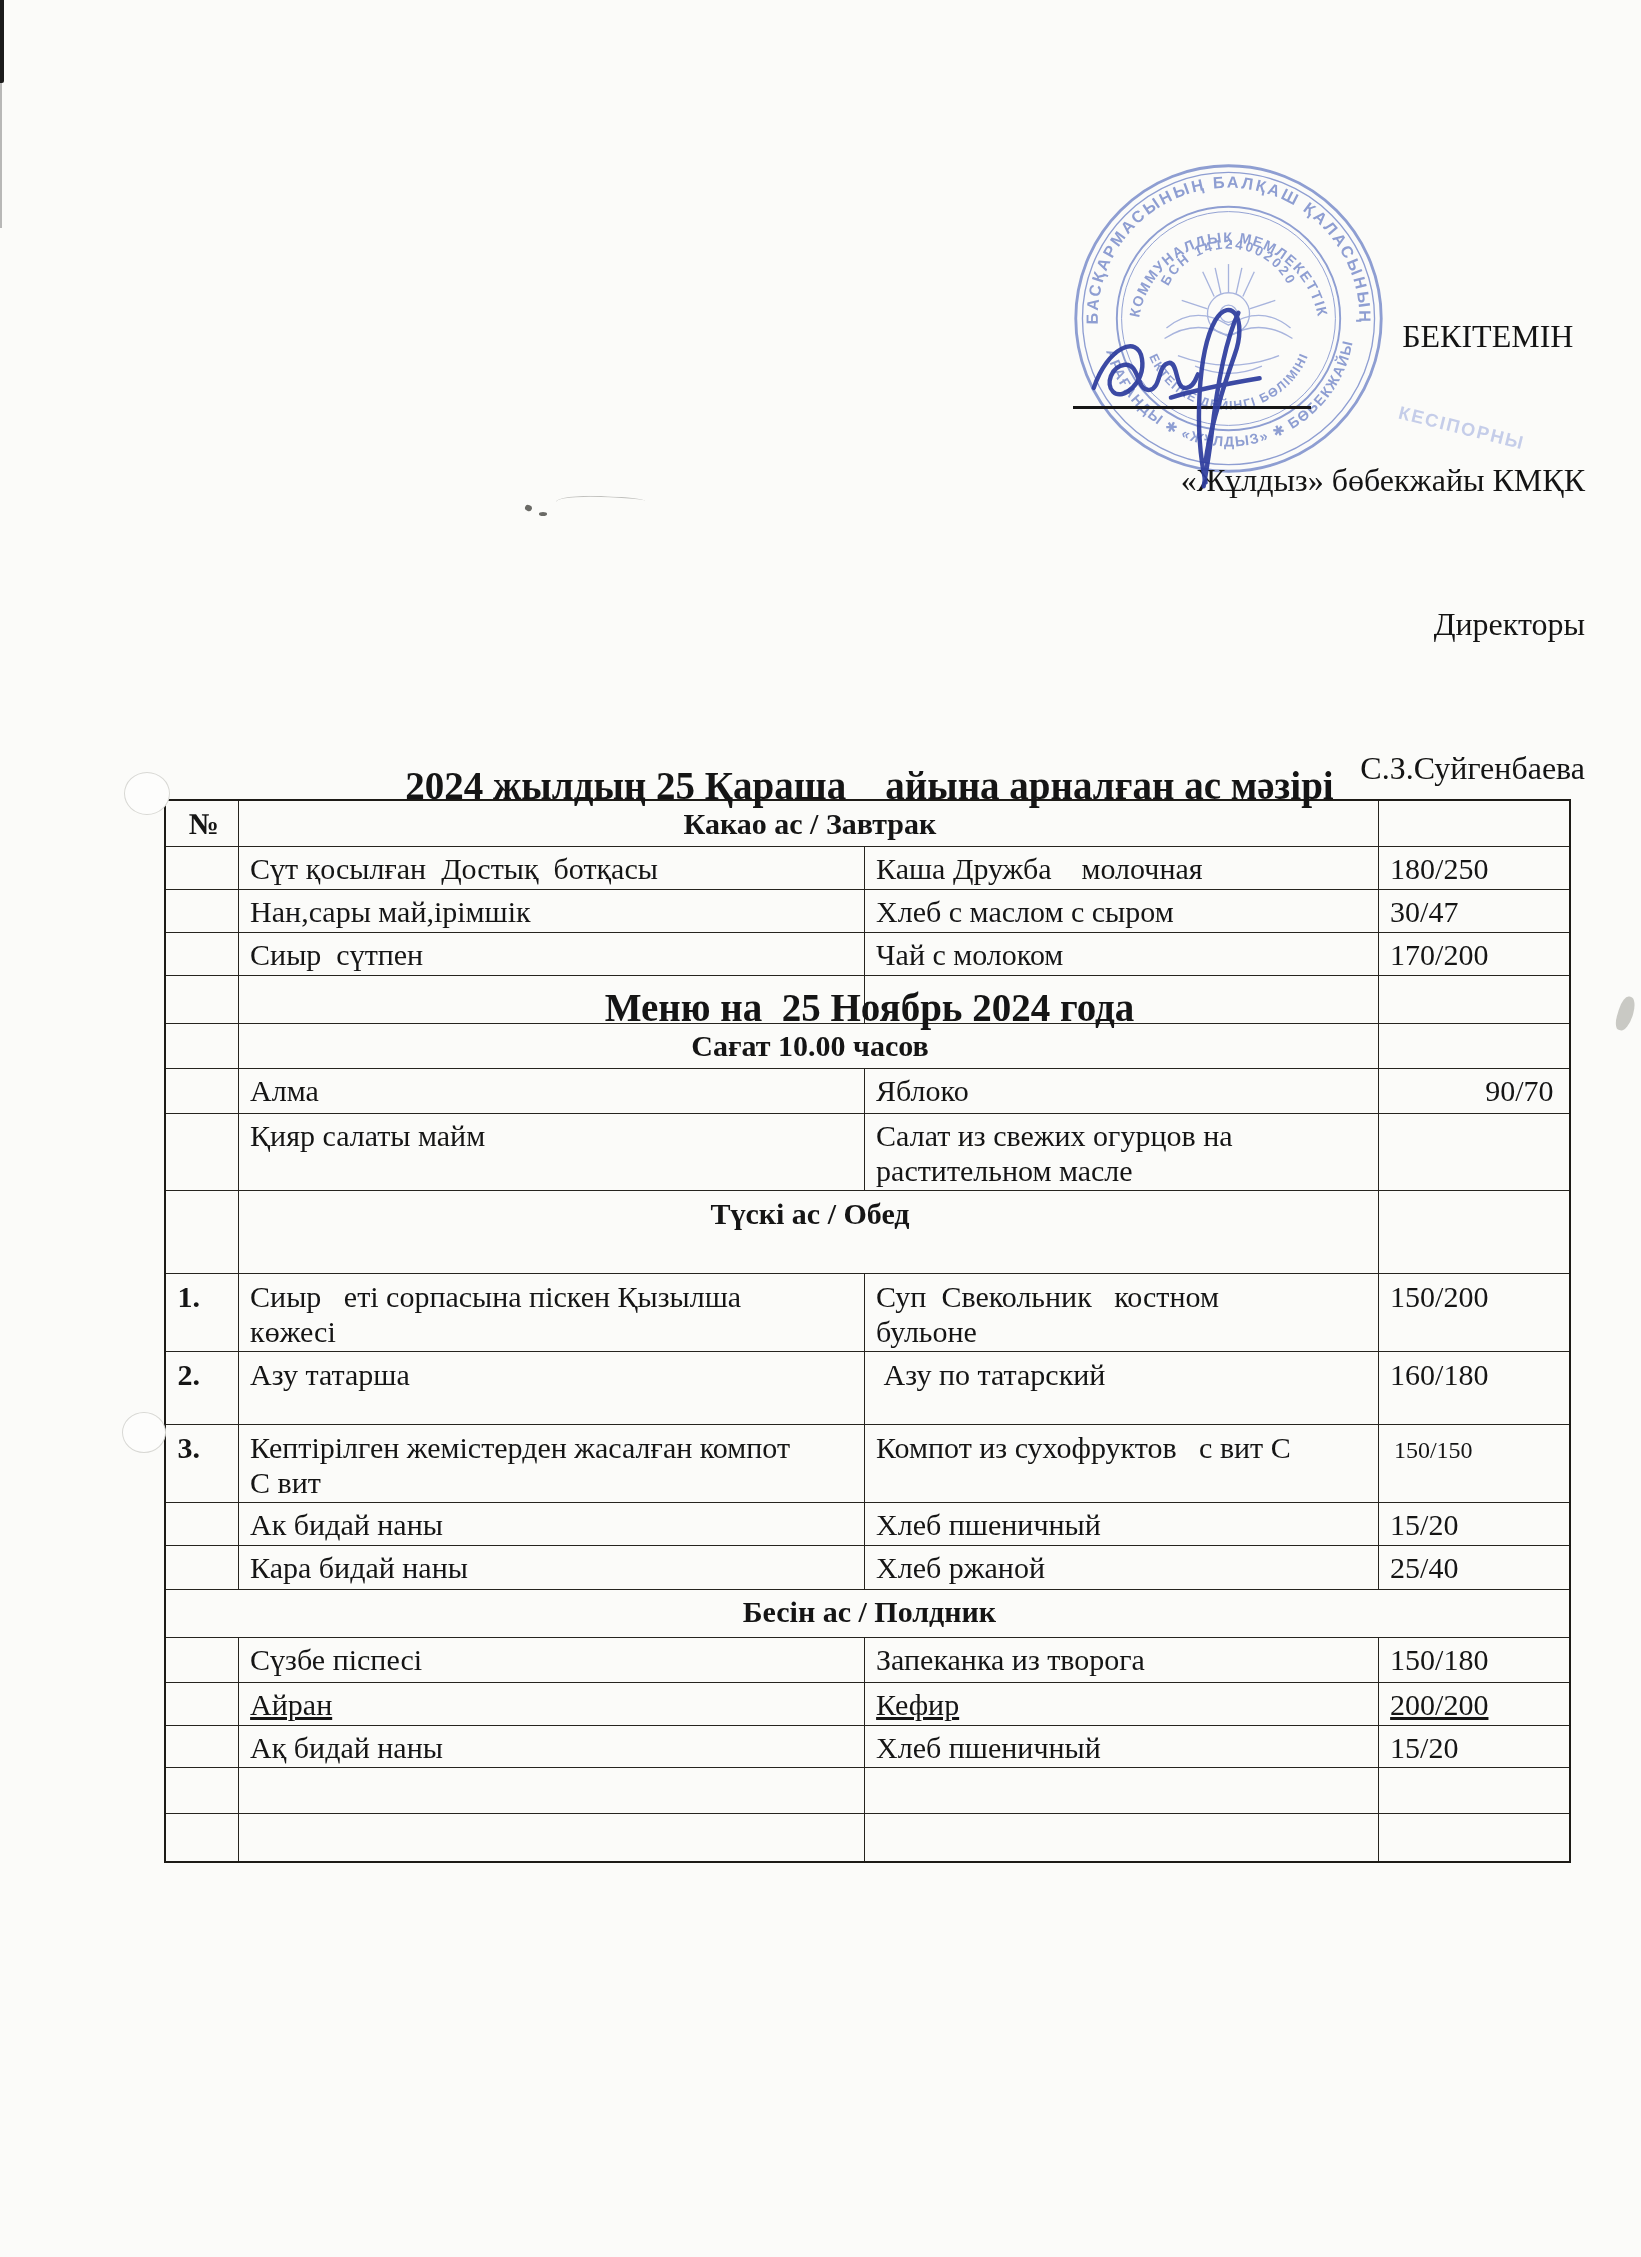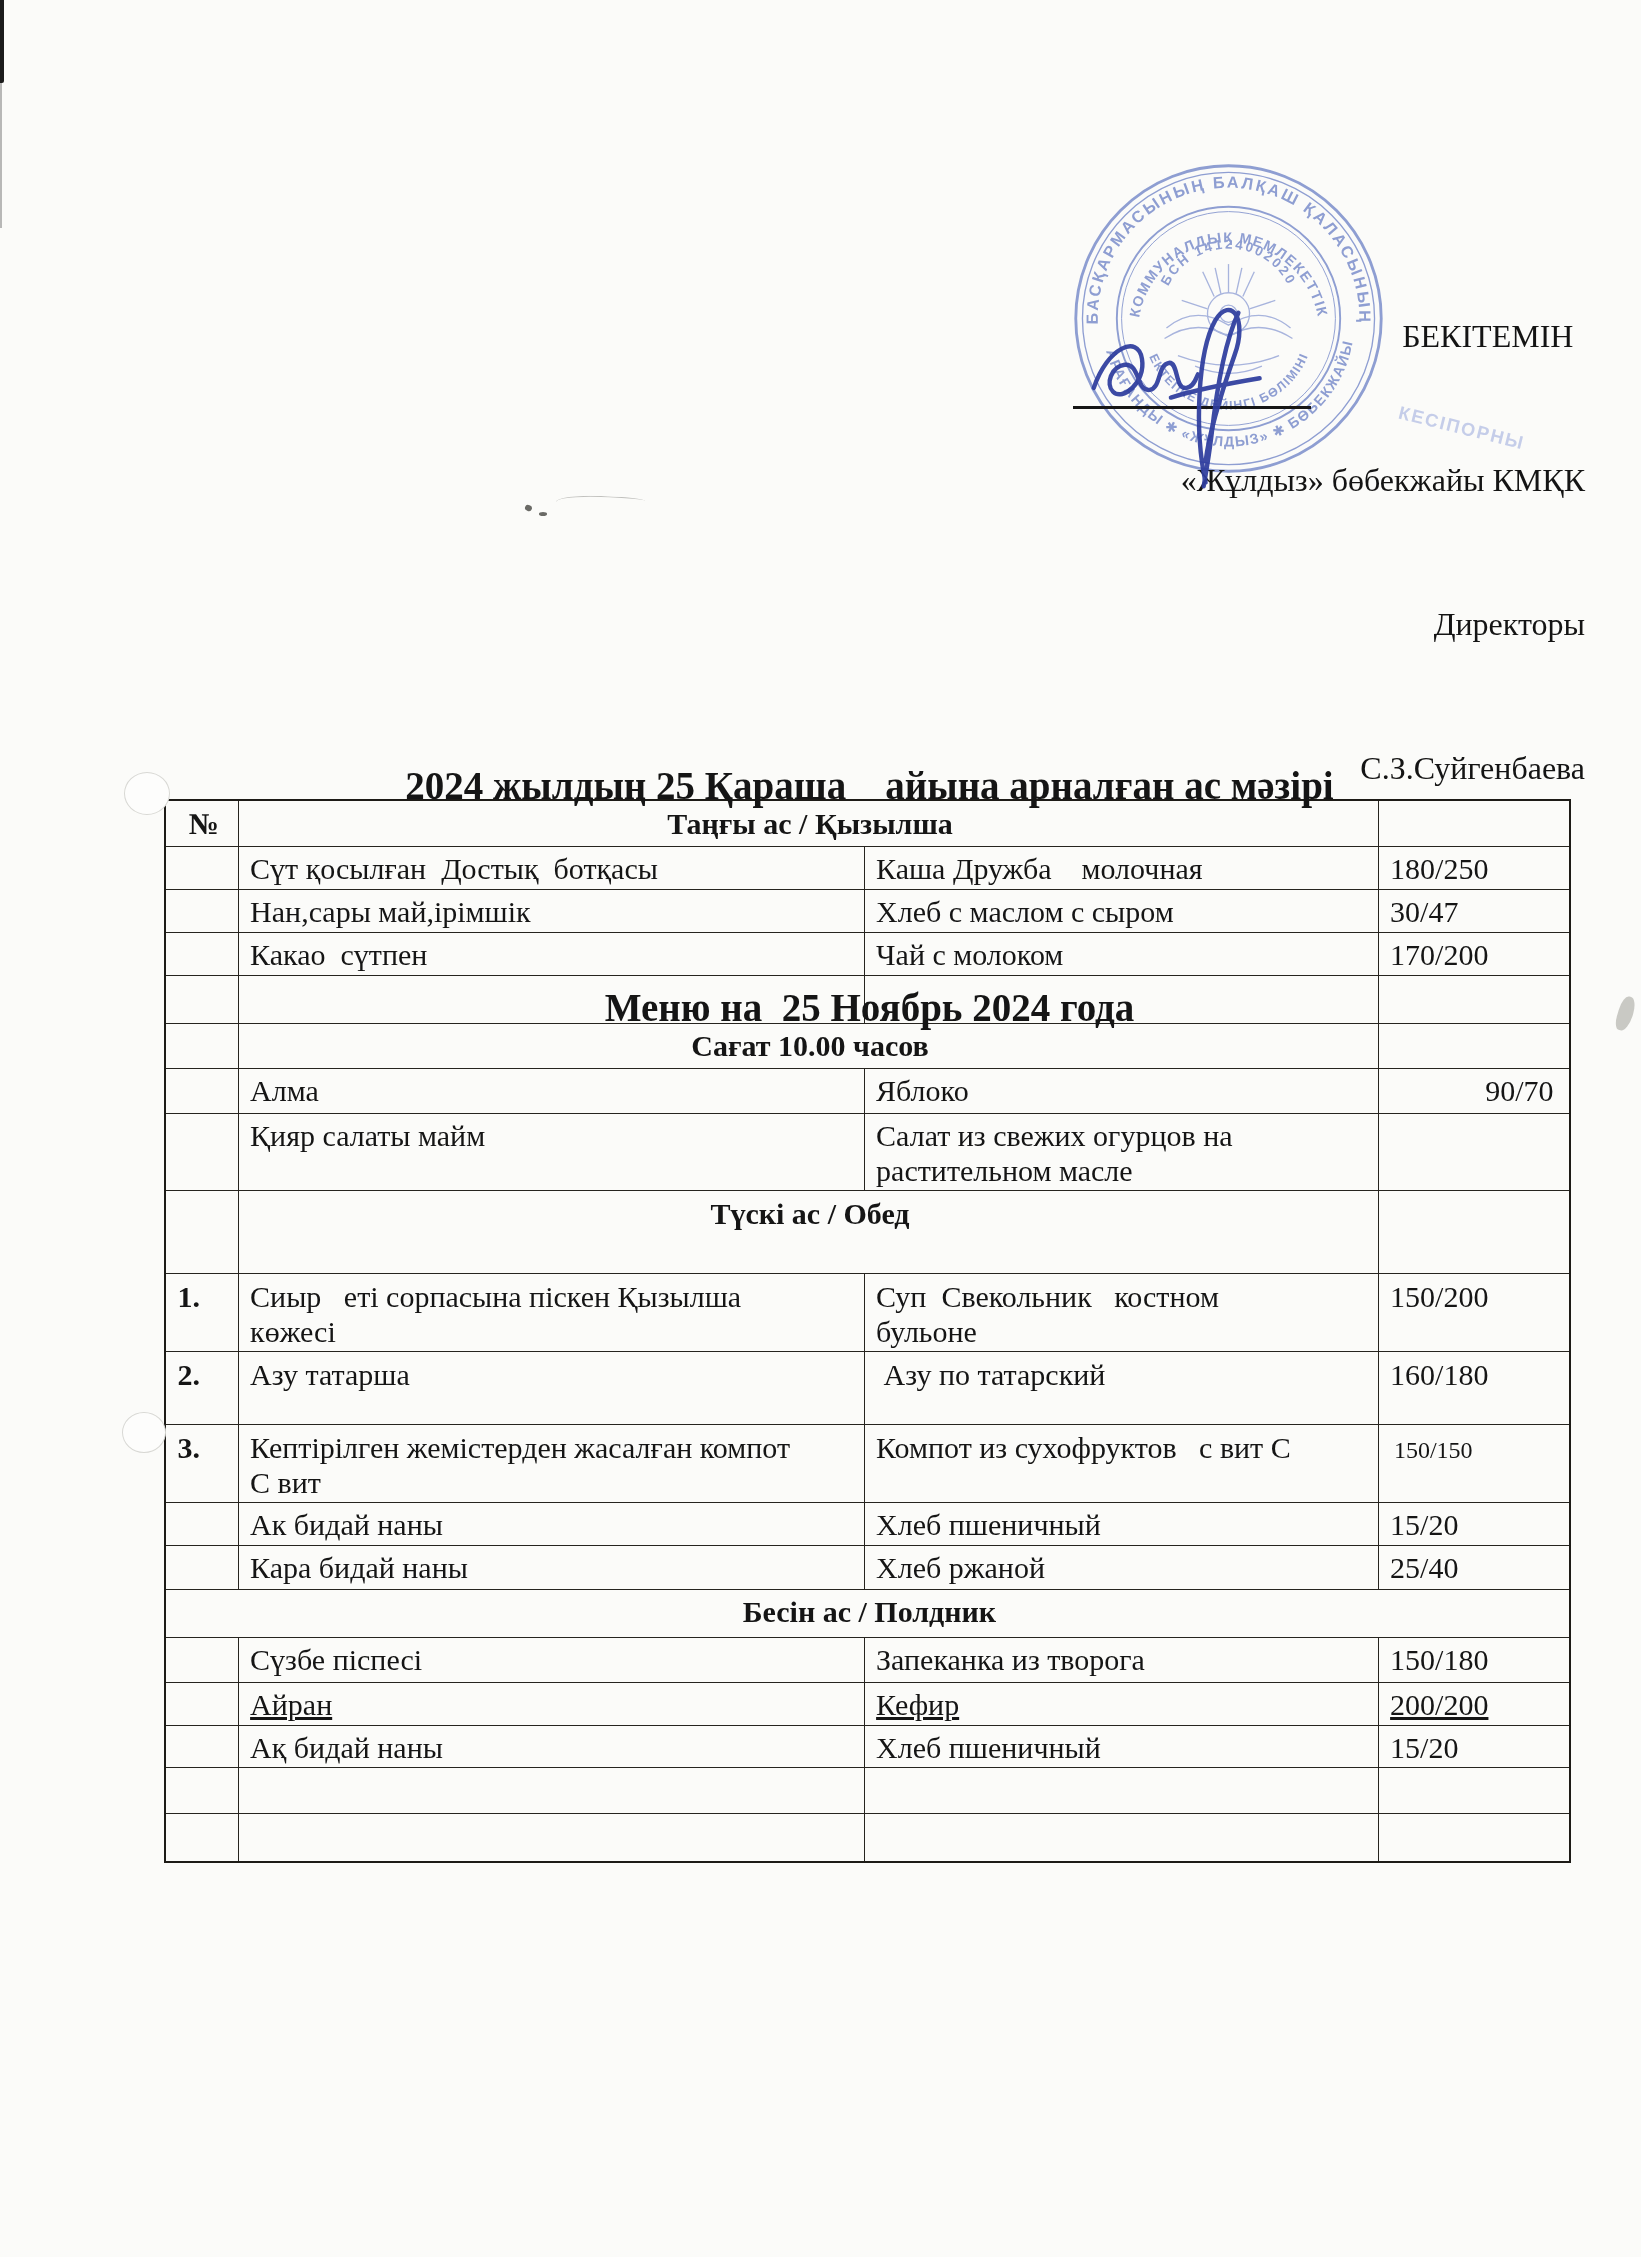--- a/index.html
+++ b/index.html
@@ -176,38 +176,38 @@
   <table class="menu">
     <colgroup>
       <col style="width:73px">
         <col style="width:626px">
         <col style="width:514px">
         <col style="width:192px">
     </colgroup>
     <tbody id="menu-body">
         <tr style="height: 46px;">
           <td class="c-num head-label">№</td>
-          <td class="head-label" colspan="2">Таңғы ас / Қызылша</td>
+          <td class="head-label" colspan="2">Какао ас / Завтрак</td>
           <td class="c-portion"></td>
         </tr>
         <tr style="height: 43px;">
           <td class="c-num"></td>
           <td>Сүт қосылған  Достық  ботқасы</td>
           <td>Каша Дружба    молочная</td>
           <td class="c-portion">180/250</td>
         </tr>
         <tr style="height: 43px;">
           <td class="c-num"></td>
           <td>Нан,сары май,ірімшік</td>
           <td>Хлеб с маслом с сыром</td>
           <td class="c-portion">30/47</td>
         </tr>
         <tr style="height: 43px;">
           <td class="c-num"></td>
-          <td>Какао  сүтпен</td>
+          <td>Сиыр  сүтпен</td>
           <td>Чай с молоком</td>
           <td class="c-portion">170/200</td>
         </tr>
         <tr style="height: 48px;">
           <td class="c-num"></td>
           <td></td>
           <td></td>
           <td class="c-portion"></td>
         </tr>
         <tr style="height: 45px;">

